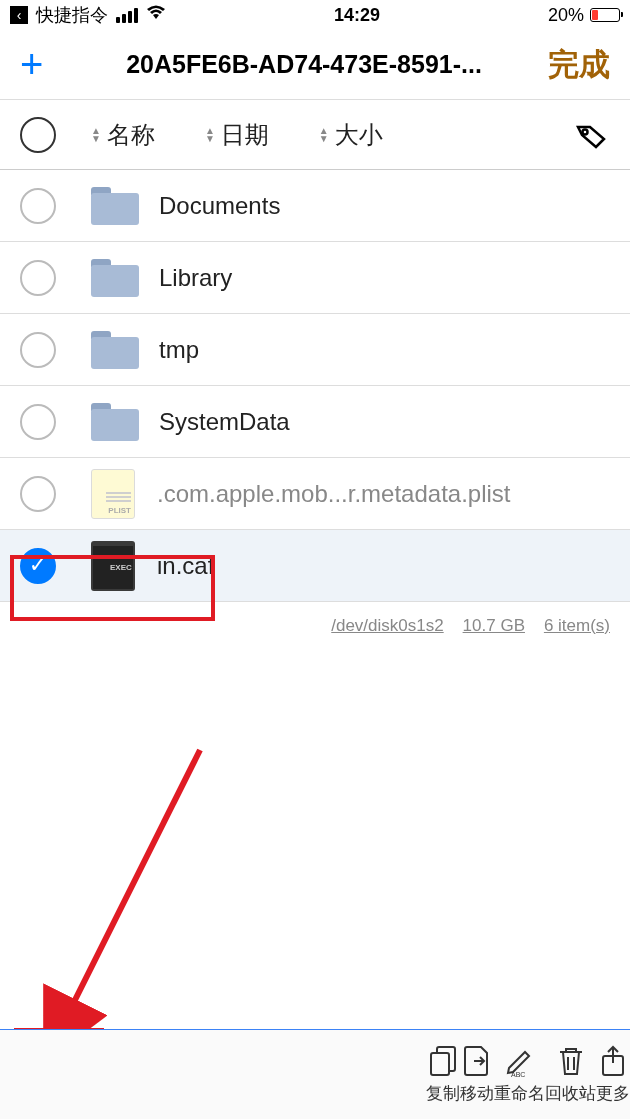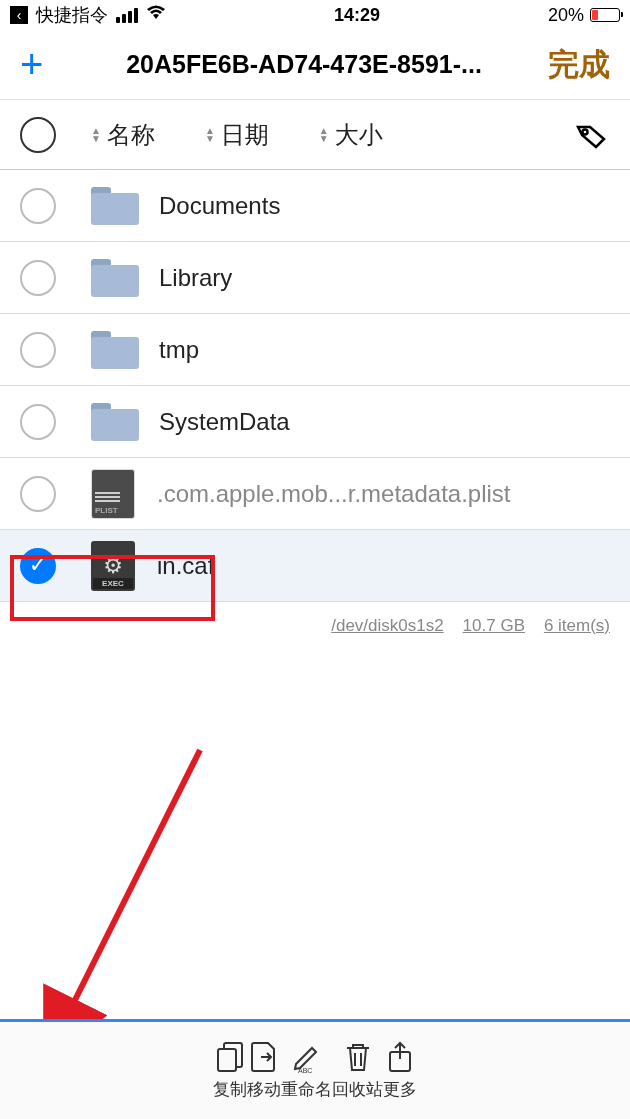--- a/index.html
+++ b/index.html
@@ -25,33 +25,33 @@
 .sort-arrows{display:flex;flex-direction:column;font-size:10px;line-height:8px;color:#888}
 .tag-icon{margin-left:auto}
 .file-row{height:72px;display:flex;align-items:center;padding:0 20px;border-bottom:1px solid #ddd}
 .file-row .circle{border-color:#bbb}
 .file-row.selected{background:#eef3f9}
 .file-row.selected .circle{background:#007aff;border-color:#007aff;position:relative}
 .file-row.selected .circle::after{content:"✓";position:absolute;color:#fff;font-size:22px;left:50%;top:50%;transform:translate(-50%,-52%)}
 .folder-icon{width:48px;height:38px;margin-right:20px;flex-shrink:0;position:relative}
 .folder-icon .tab{position:absolute;top:0;left:0;width:20px;height:8px;background:#8fa5c4;border-radius:3px 3px 0 0}
 .folder-icon .body{position:absolute;top:6px;left:0;right:0;bottom:0;background:#a8bbd6;border-radius:3px}
-.plist-icon{width:44px;height:50px;margin-right:22px;flex-shrink:0;background:#000000;border:1px solid #ccc;border-radius:3px;display:flex;flex-direction:column;align-items:flex-start;justify-content:flex-end;padding:3px;opacity:.7}
+.plist-icon{width:44px;height:50px;margin-right:22px;flex-shrink:0;background:#fef9c3;border:1px solid #ccc;border-radius:3px;display:flex;flex-direction:column;align-items:flex-end;justify-content:flex-end;padding:3px;opacity:.7}
 .plist-icon .lines{display:flex;flex-direction:column;gap:2px;width:70%;margin-bottom:4px}
 .plist-icon .lines span{height:2px;background:#bbb}
 .plist-icon .label{font-size:8px;color:#888;font-weight:600}
 .exec-icon{width:44px;height:50px;margin-right:22px;flex-shrink:0;background:#3a3a3a;border-radius:3px;display:flex;flex-direction:column;align-items:center;justify-content:center;position:relative}
 .exec-icon .gear{color:#ddd;font-size:22px}
-.exec-icon .label{position:absolute;bottom:2px;left:2px;right:2px;background:#222;color:#ccc;font-size:8px;text-align:center;padding:1px;font-weight:600}
+.exec-icon .label{position:absolute;bottom:2px;left:2px;right:2px;background:#222;color:#ccc;font-size:8px;text-align:center;padding:17px;font-weight:600}
 .file-name{font-size:24px;color:#222}
 .file-row.dim .file-name{color:#888}
 .highlight-box{position:absolute;border:4px solid #e01b24;pointer-events:none}
 .footer-info{padding:14px 20px;text-align:right;font-size:17px;color:#888}
 .footer-info span{text-decoration:underline}
-.toolbar{position:absolute;bottom:0;left:0;right:0;height:100px;border-top:3px solid #3b82f6;display:flex;justify-content:center;align-items:center;background:#fafafa}
+.toolbar{position:absolute;bottom:0;left:0;right:0;height:90px;border-top:1px solid #3b82f6;display:flex;justify-content:flex-end;align-items:center;background:#fafafa}
 .tool-btn{display:flex;flex-direction:column;align-items:center;gap:4px;font-size:17px;color:#333}
 .tool-btn svg{width:34px;height:34px}
 .arrow-annotation{position:absolute;pointer-events:none}
 </style>
 </head>
 <body>
 
 <div class="status-bar">
   <div class="status-left">
     <div class="back">‹</div>

